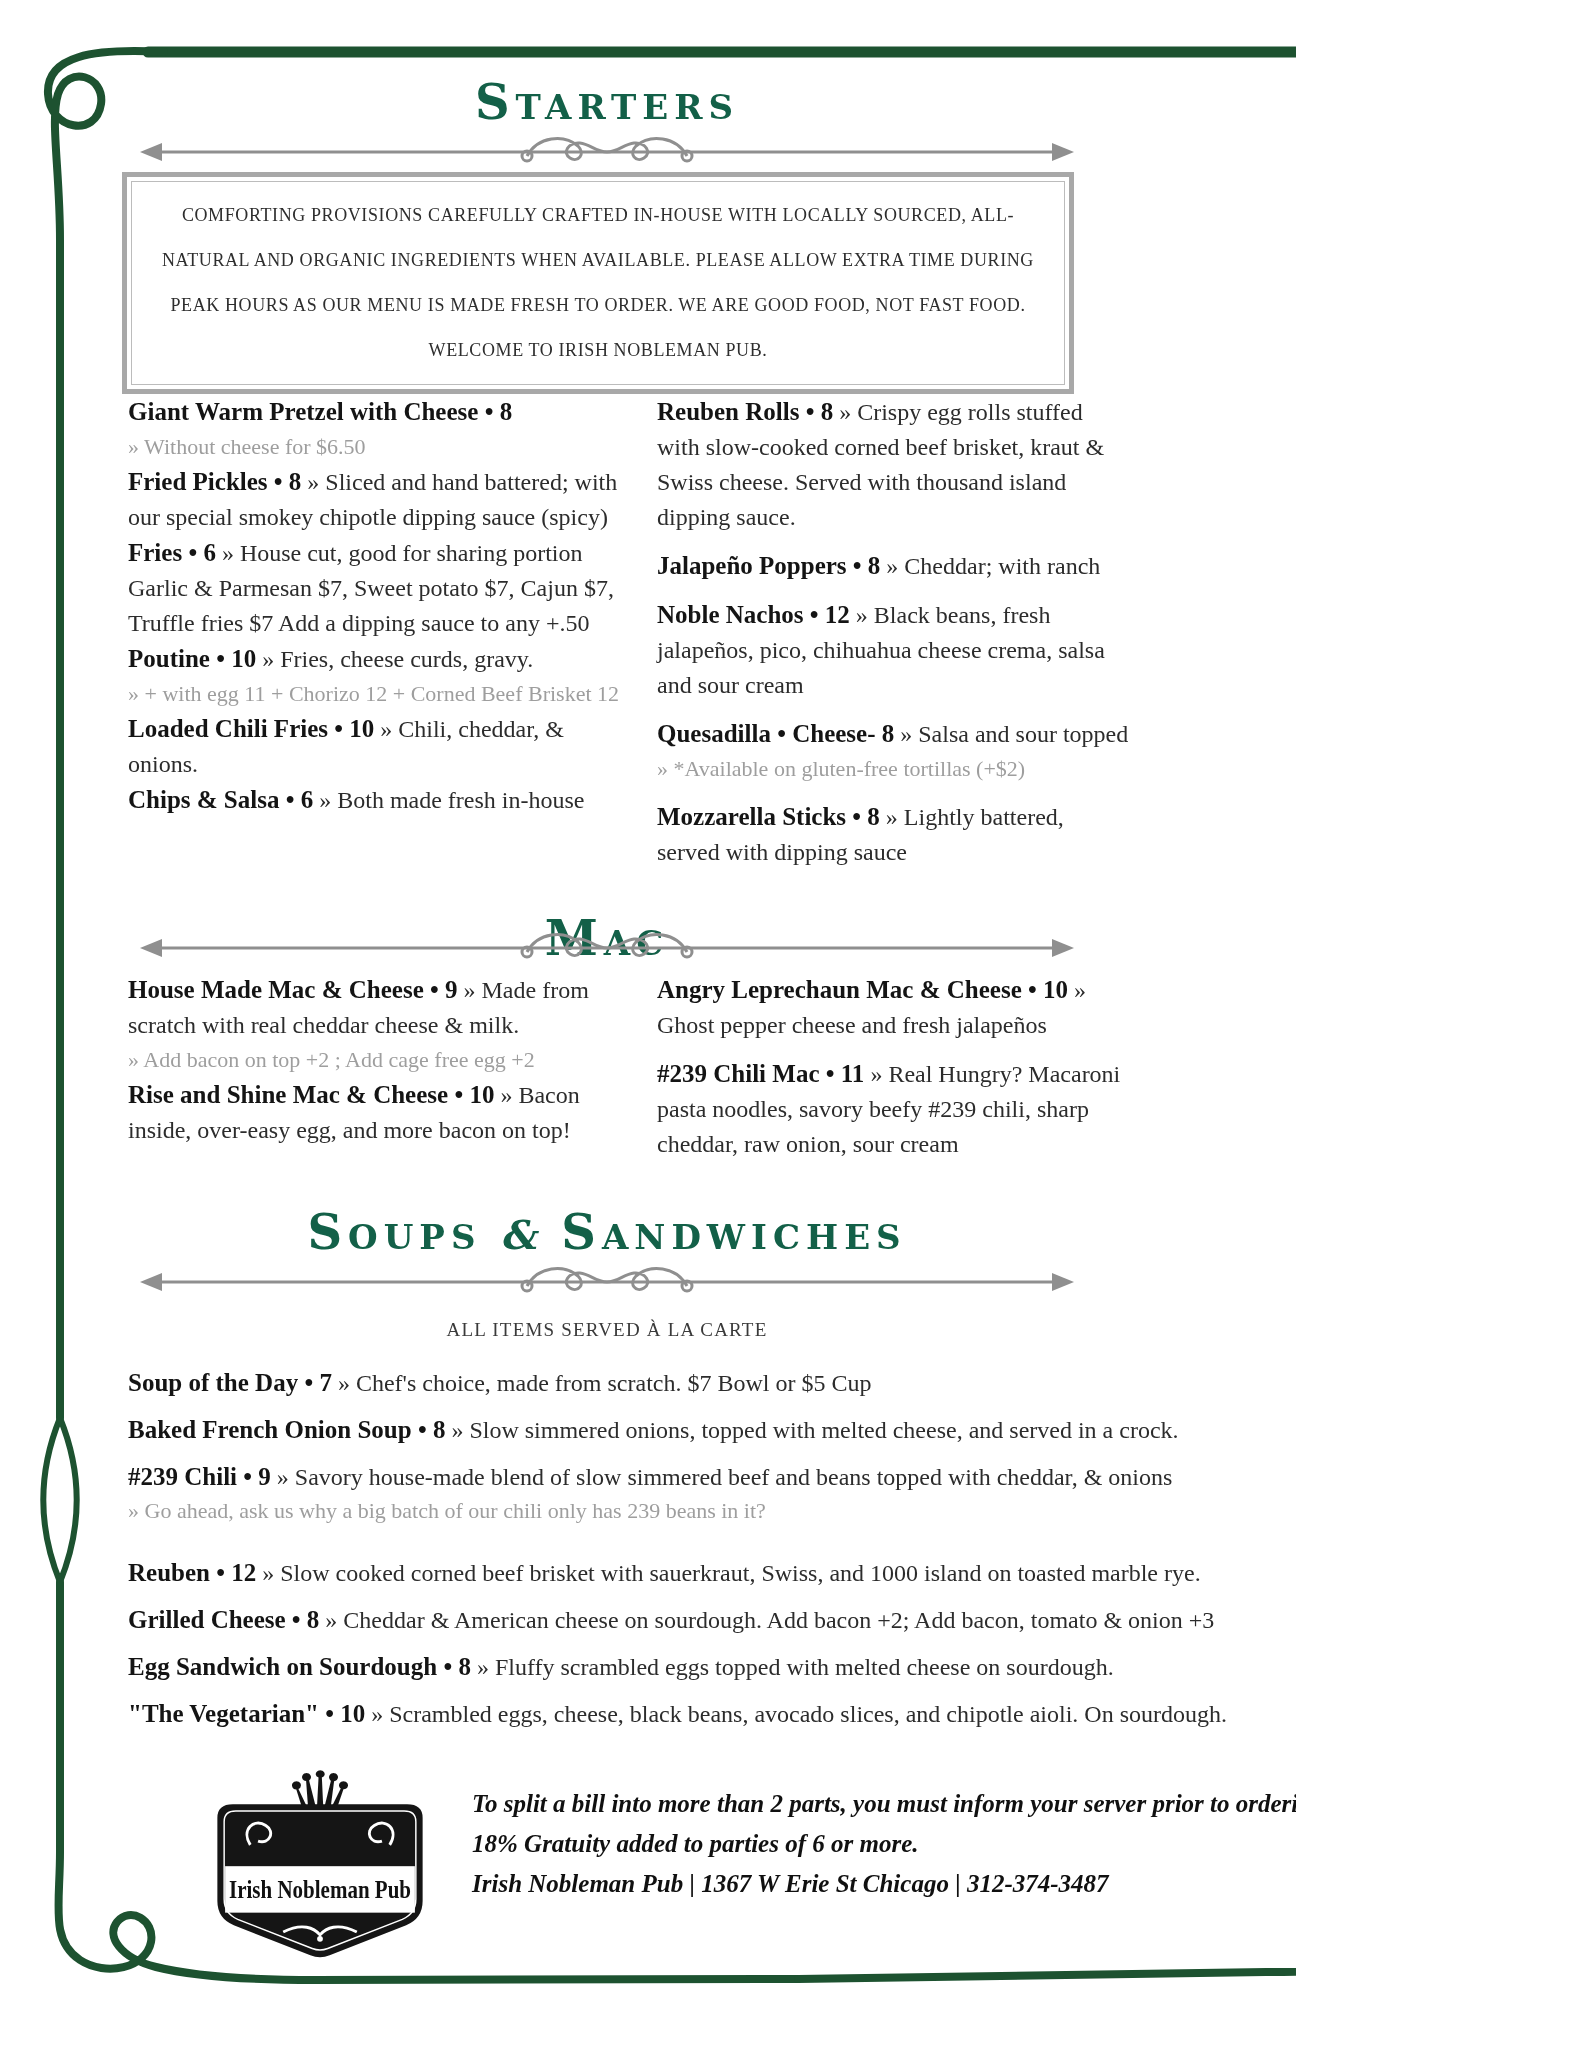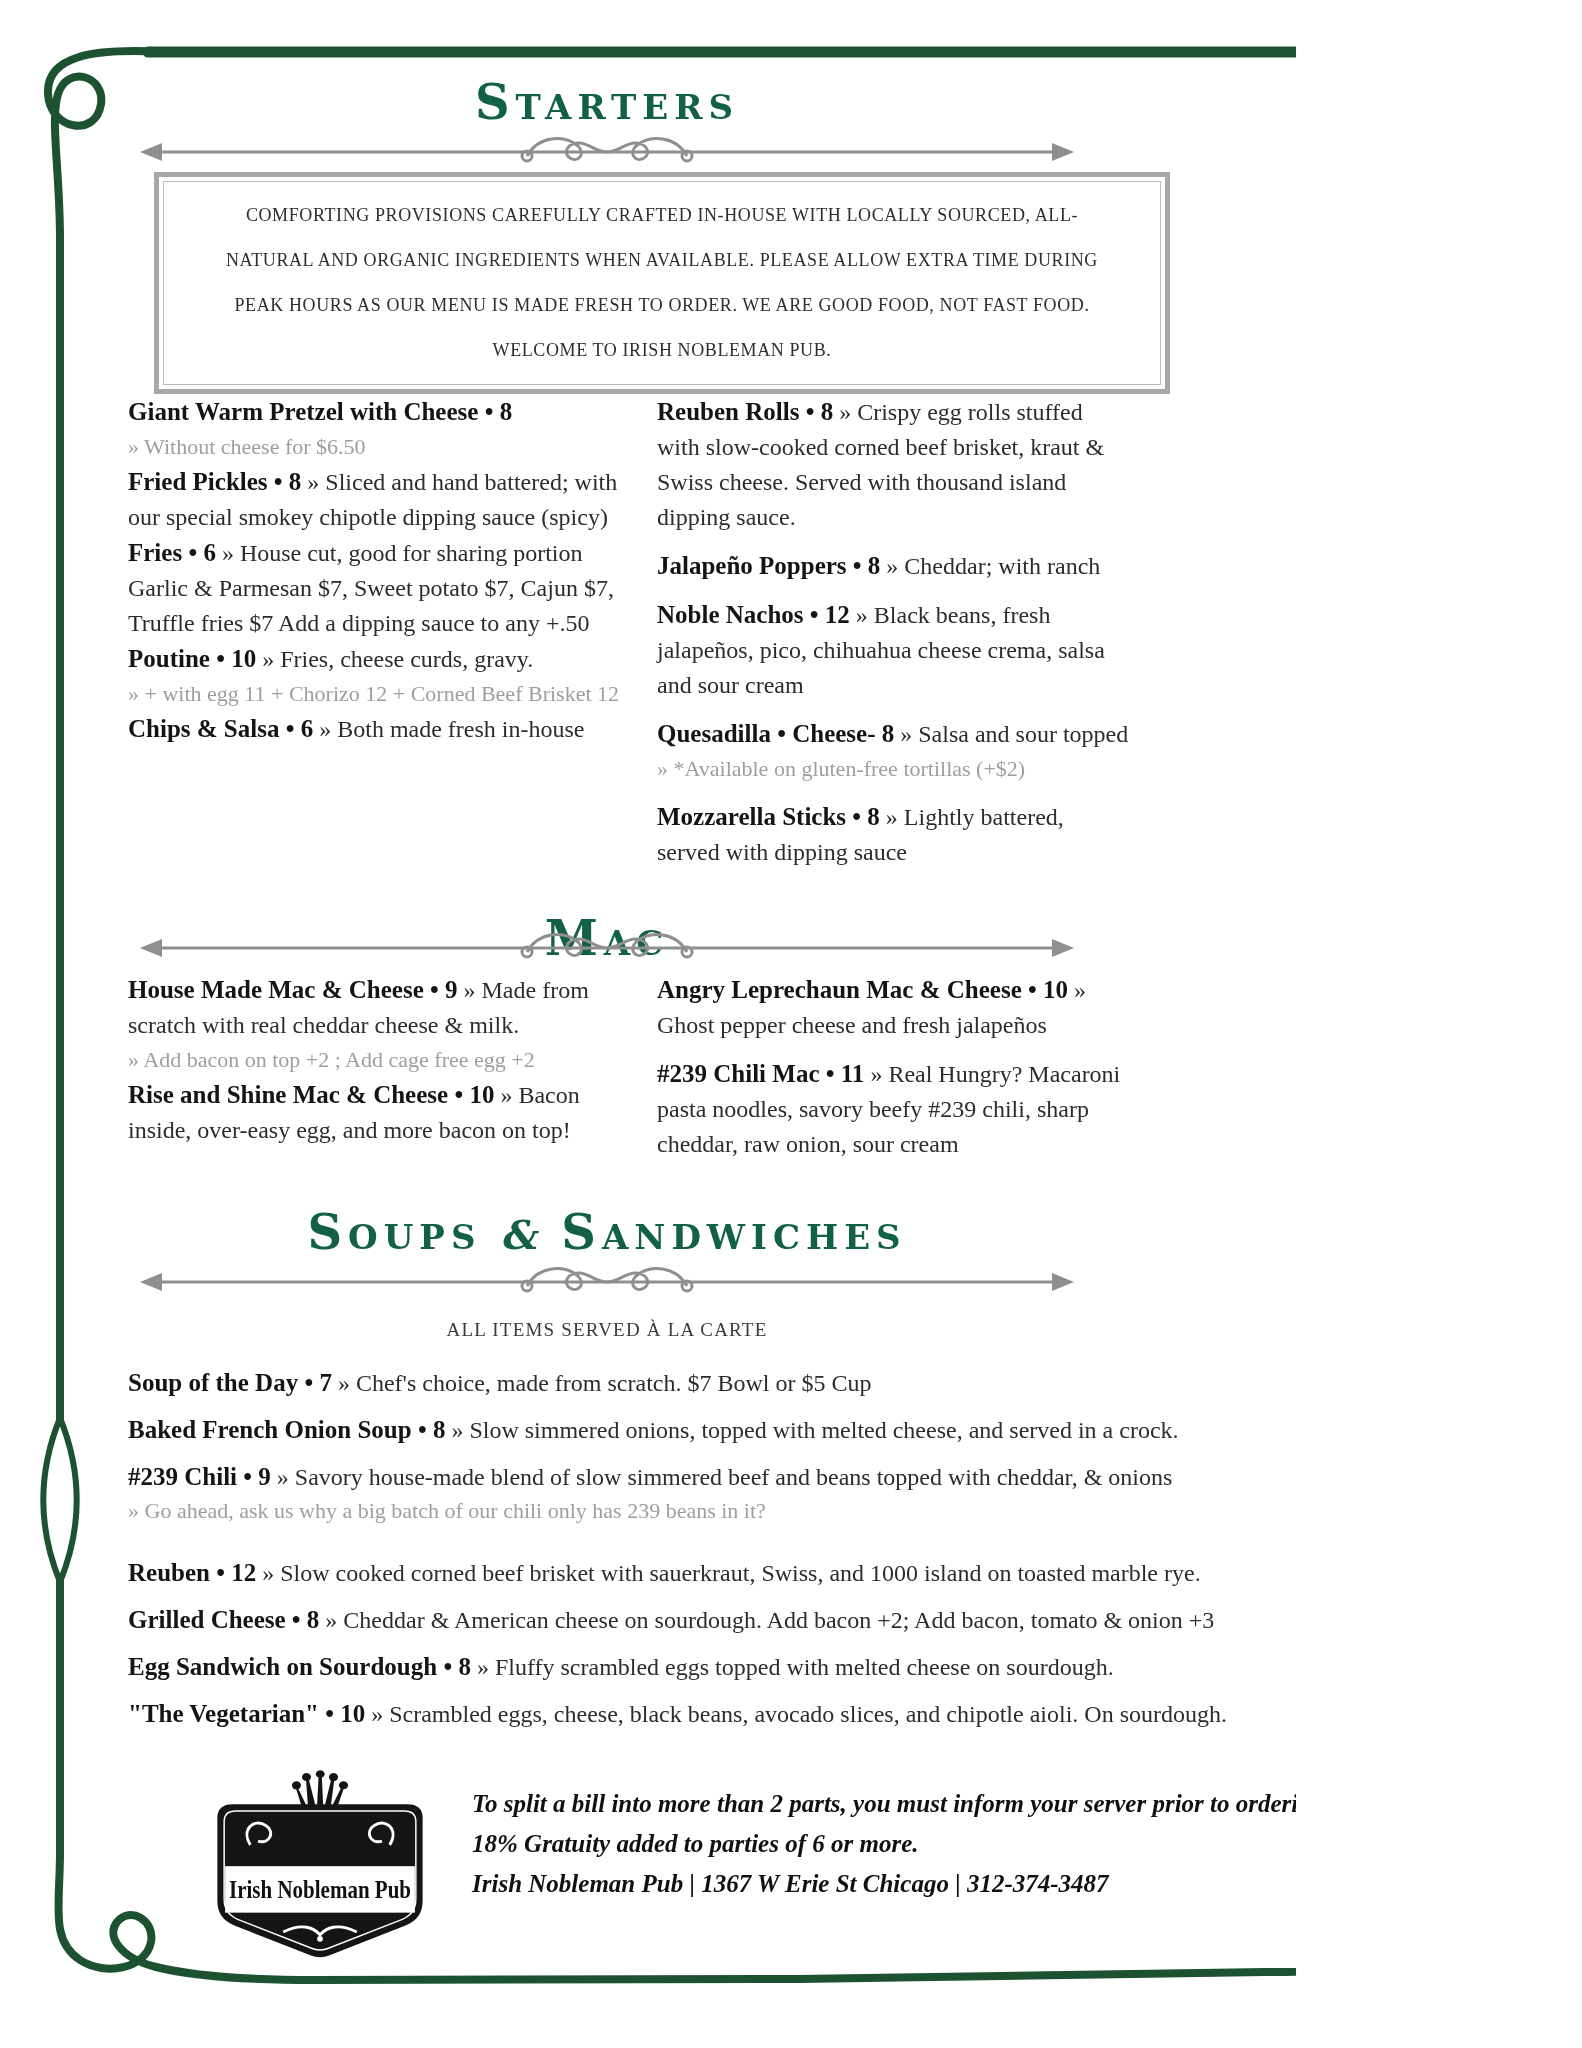--- a/index.html
+++ b/index.html
@@ -13,22 +13,22 @@
   .fancy-heading{margin:0;font-family:"DejaVu Serif",serif;font-weight:700;
                  color:var(--green,#136048);letter-spacing:6px;font-size:34px;line-height:1.1;}
   .fancy-heading .lead{font-size:48px;}
   .fancy-heading .rest{font-size:34px;}
   .fancy-heading .amp{font-style:italic;font-size:40px;letter-spacing:0;margin:0 4px;}
 
   .divider{position:absolute;left:0;width:958px;height:44px;}
 
   .intro{position:absolute;left:-6px;top:172px;width:918px;
          border:5px solid #a8a8a8;outline:1px solid #bcbcbc;outline-offset:-10px;
-         padding:16px 44px;text-align:center;font-size:18px;letter-spacing:.6px;
-         line-height:45px;color:#2e2e2e;margin-left:32px;}
+         padding:16px 12px;text-align:center;font-size:18px;letter-spacing:.6px;
+         line-height:45px;color:#2e2e2e;}
 
   .grid{position:absolute;left:0;display:grid;grid-template-columns:496px 474px;column-gap:33px;}
   .iblock{margin:0;}
   .spaced > .iblock{margin-bottom:13px;}
   .item{margin:0;font-size:24px;line-height:35px;color:#2c2c2c;}
   .item .t{font-weight:700;font-size:25px;color:#141414;}
   .note{margin:0;font-size:22px;line-height:34px;color:#9e9e9e;}
 
   .soup-list{position:absolute;left:0;width:1254px;}
   .soup-list .item{line-height:34px;}
@@ -85,20 +85,23 @@
         </div>
         <div class="iblock">
           <p class="item"><span class="t">Fried Pickles • 8</span> <span class="d">» Sliced and hand battered; with our special smokey chipotle dipping sauce (spicy)</span></p>
         </div>
         <div class="iblock">
           <p class="item"><span class="t">Fries • 6</span> <span class="d">» House cut, good for sharing portion Garlic &amp; Parmesan $7, Sweet potato $7, Cajun $7, Truffle fries $7  Add a dipping sauce to any +.50</span></p>
         </div>
         <div class="iblock">
           <p class="item"><span class="t">Poutine • 10</span> <span class="d">» Fries, cheese curds, gravy.</span></p>
           <p class="note">» + with egg 11 + Chorizo 12   + Corned Beef Brisket 12</p>
+        </div>
+        <div class="iblock">
+          <p class="item"><span class="t">Loaded Chili Fries • 10</span> <span class="d">» Chili, cheddar, &amp; onions.</span></p>
         </div>
         <div class="iblock">
           <p class="item"><span class="t">Chips &amp; Salsa • 6</span> <span class="d">» Both made fresh in-house</span></p>
         </div>
       </div>
       <div class="col spaced">
         <div class="iblock">
           <p class="item"><span class="t">Reuben Rolls • 8</span> <span class="d">» Crispy egg rolls stuffed with slow-cooked corned beef brisket, kraut &amp; Swiss cheese. Served with thousand island dipping sauce.</span></p>
         </div>
         <div class="iblock">

